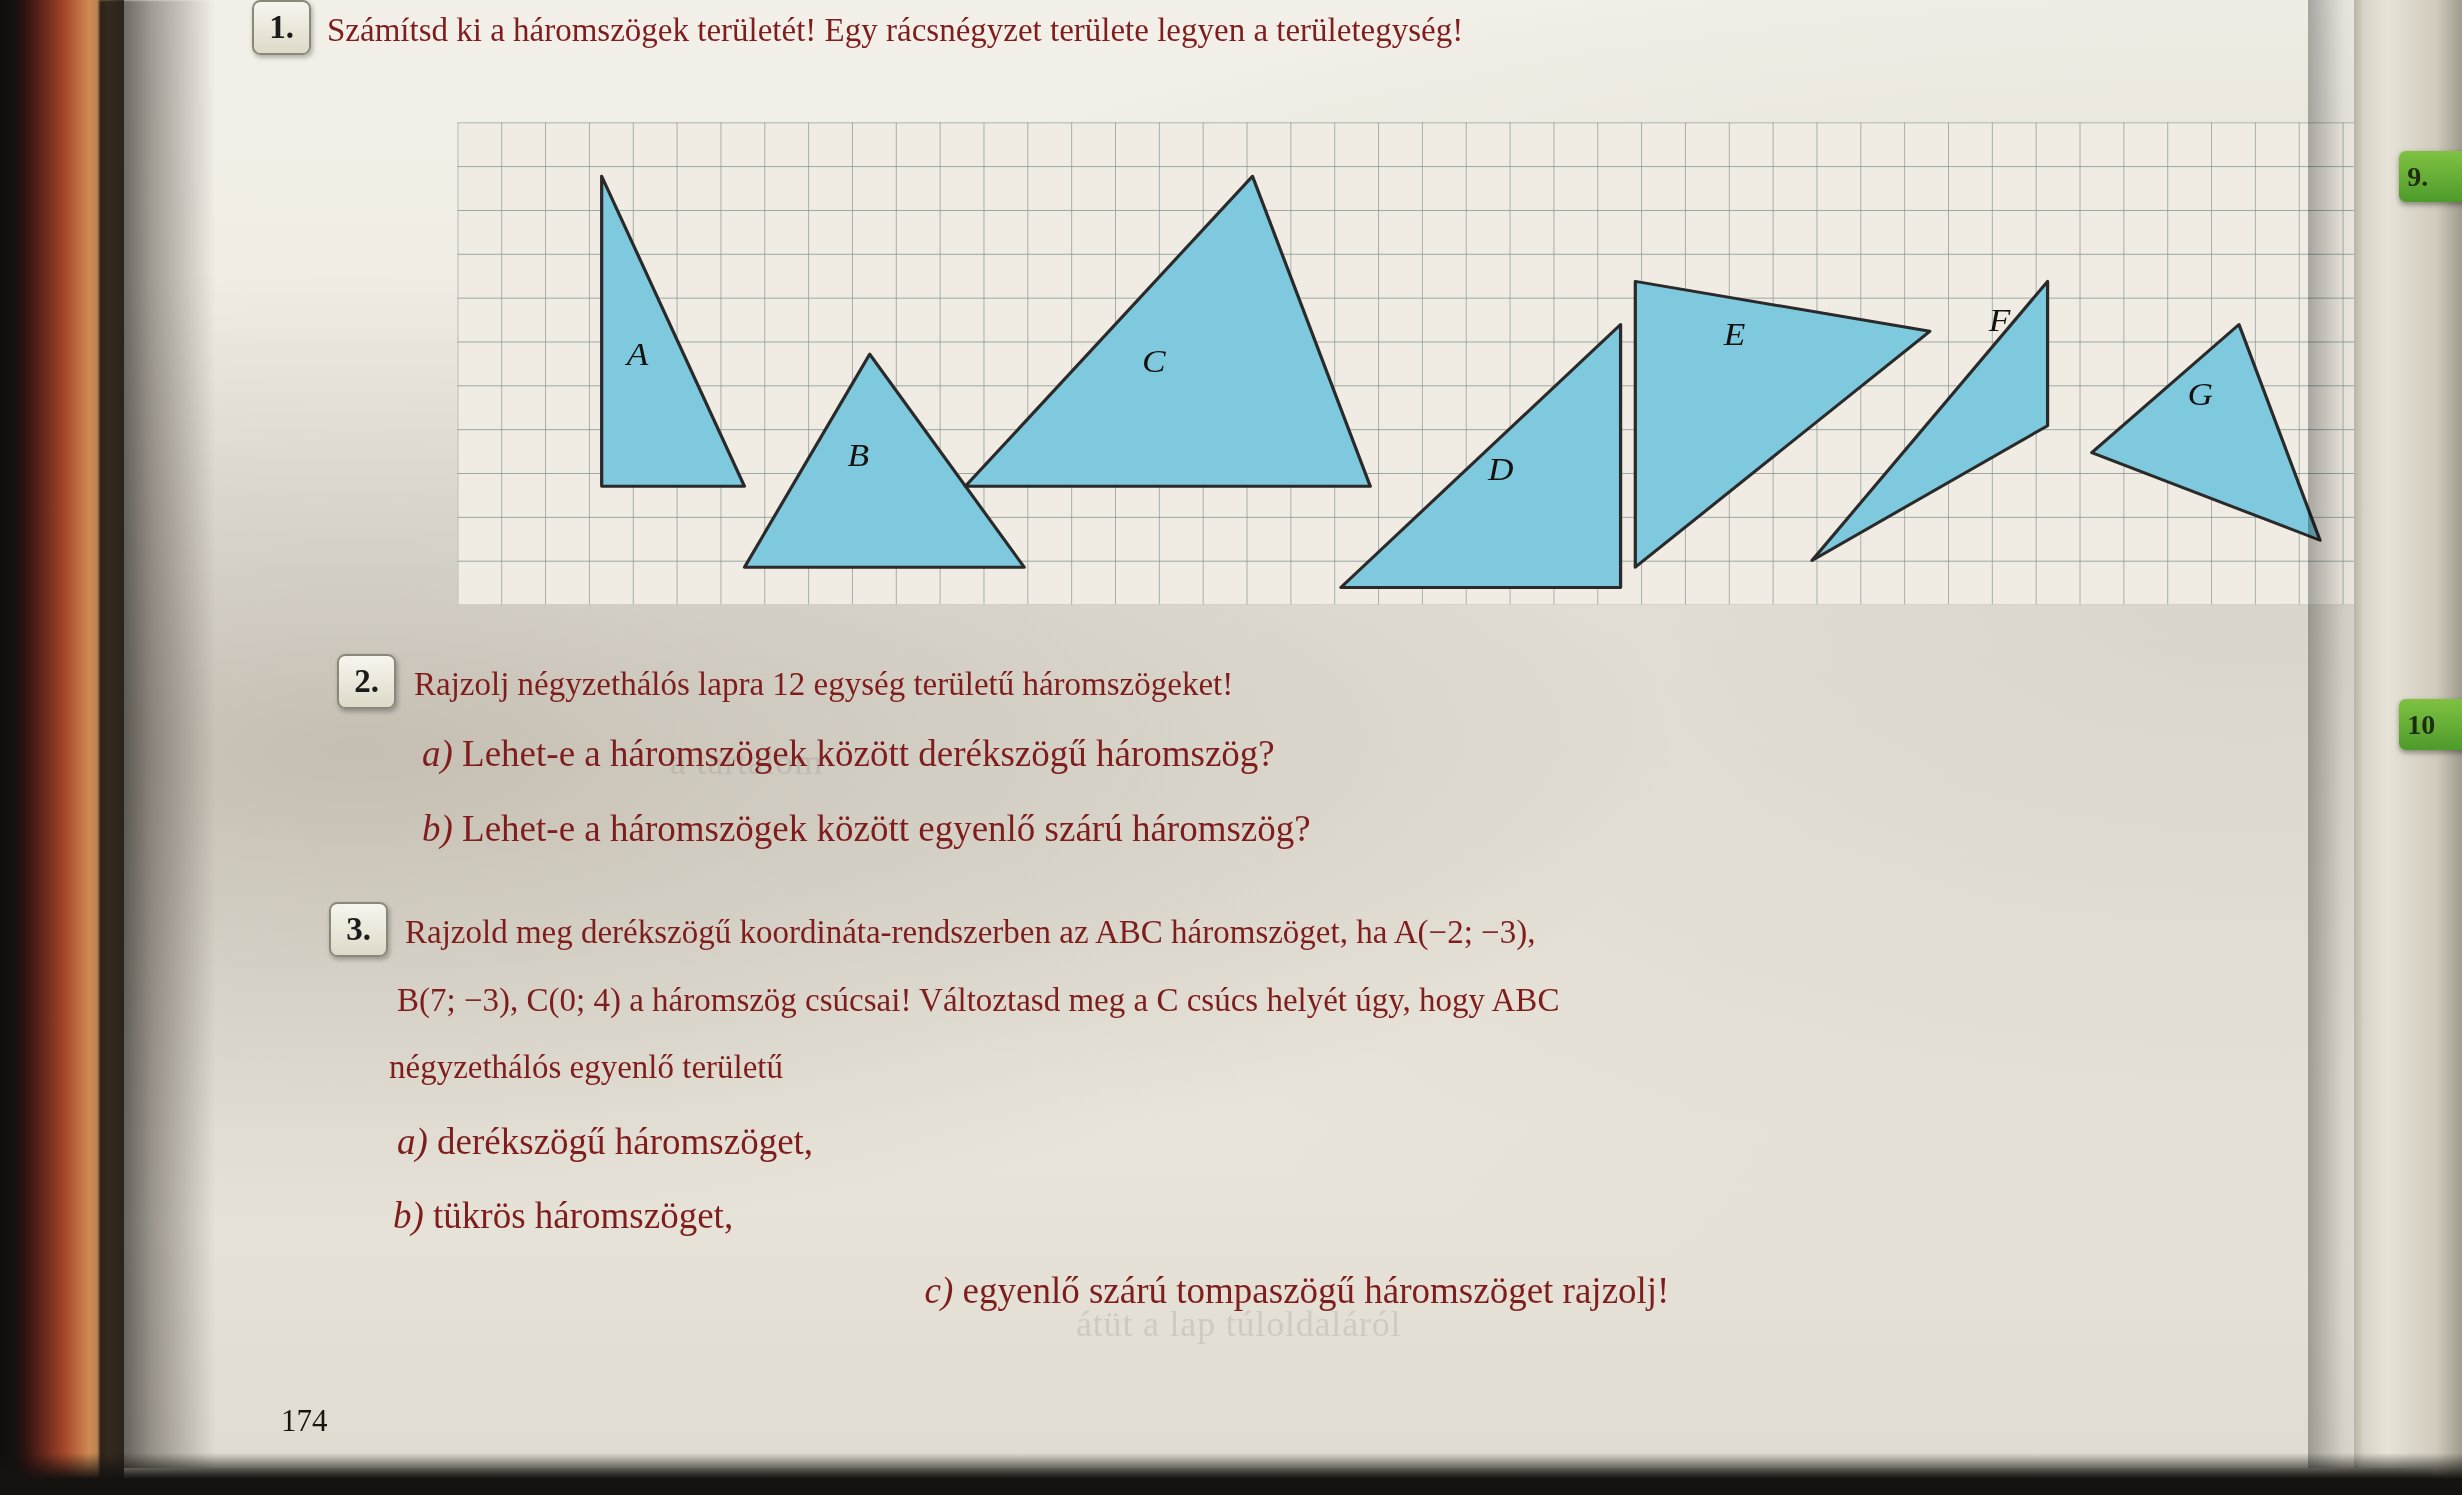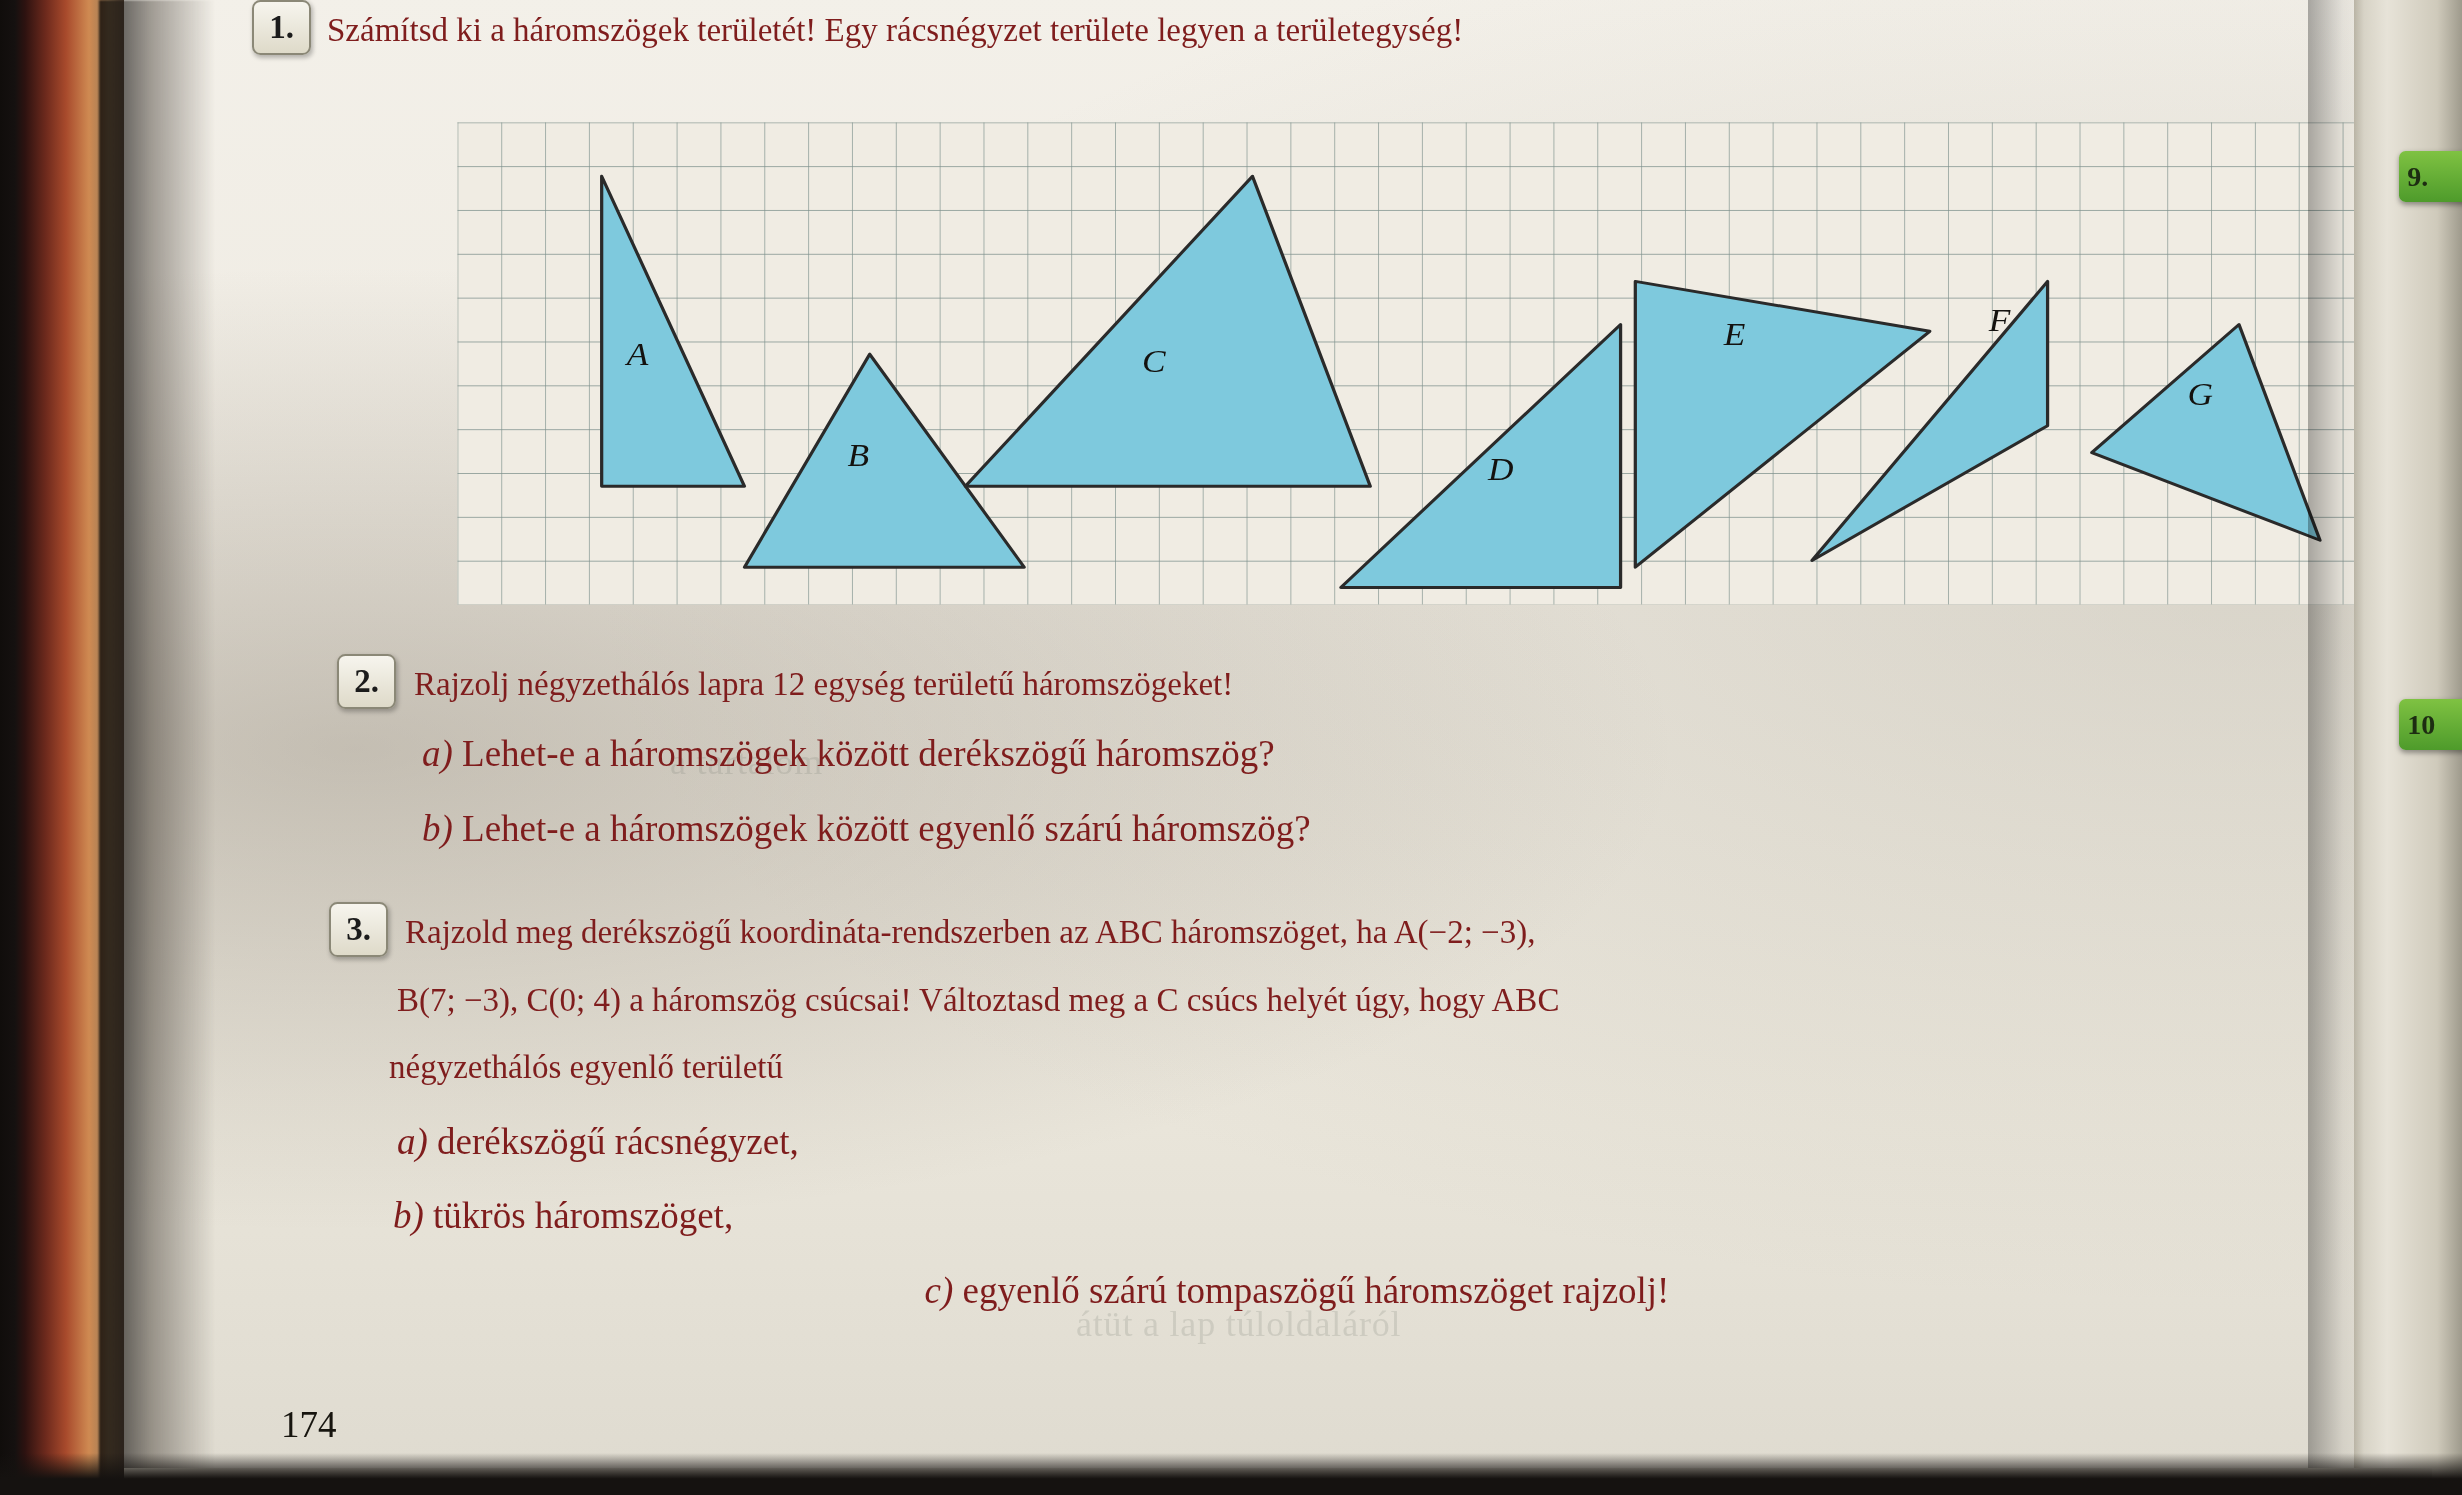--- a/index.html
+++ b/index.html
@@ -79,21 +79,21 @@
     font-family:"Liberation Serif", serif;
   }
   .ex-text.indent{font-size:37px;}
   .it{font-style:italic;}
   
   .figure{
     position:absolute;left:323px;top:122px;width:1920px;height:517px;
   }
   .figure svg{display:block;}
   .page-num{
-    position:absolute;left:157px;top:1411px;font-size:37px;color:#17150f;
+    position:absolute;left:157px;top:1411px;font-size:31px;color:#17150f;
     font-family:"Liberation Serif", serif;
   }
   
   .ghost{
     position:absolute;color:rgba(120,125,115,0.20);
     font-size:36px;font-family:"Liberation Serif", serif;
     letter-spacing:0.8px;pointer-events:none;
   }
   .bottom-strip{
     position:absolute;left:0;bottom:0;width:2462px;height:43px;
@@ -160,21 +160,21 @@
     <span>Lehet-e a háromszögek között egyenlő szárú háromszög?</span>
   </div>
 
   <div class="num-badge" style="left:205px;top:910px;">3.</div>
   <div class="ex-text" style="left:281px;top:917px;width:1953px;text-align:justify;">Rajzold meg derékszögű koordináta-rendszerben az ABC háromszöget, ha A(−2; −3),</div>
   <div class="ex-text" style="left:273px;top:985px;width:1961px;text-align:justify;">B(7; −3), C(0; 4) a háromszög csúcsai! Változtasd meg a C csúcs helyét úgy, hogy ABC</div>
   <div class="ex-text" style="left:265px;top:1052px;width:1961px;">négyzethálós egyenlő területű</div>
 
   <div class="ex-text indent" style="left:273px;top:1124px;width:1820px;">
     <span class="it">a)</span>
-    <span>derékszögű rácsnégyzet,</span>
+    <span>derékszögű háromszöget,</span>
   </div>
   <div class="ex-text indent" style="left:269px;top:1198px;width:1820px;">
     <span class="it">b)</span>
     <span>tükrös háromszöget,</span>
   </div>
   <div class="ex-text indent" style="left:263px;top:1273px;width:1820px;text-align:center;">
     <span class="it">c)</span>
     <span>egyenlő szárú tompaszögű háromszöget rajzolj!</span>
   </div>
 

